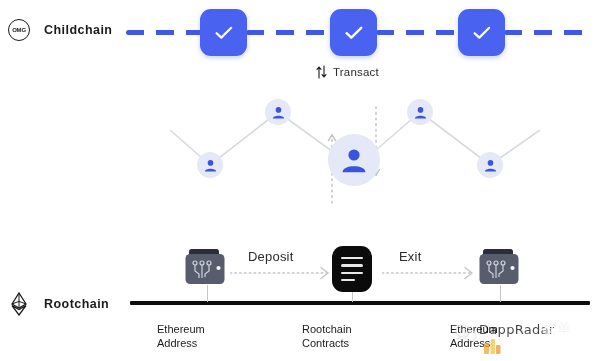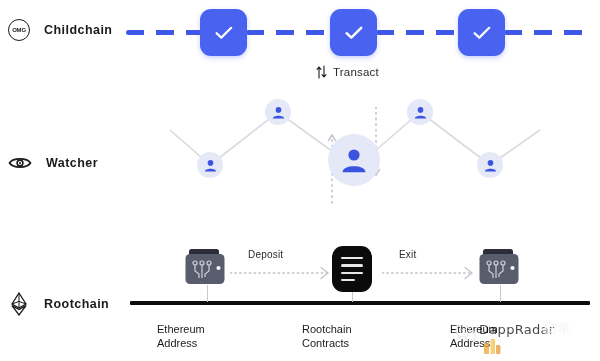--- a/index.html
+++ b/index.html
@@ -49,21 +49,21 @@
 
   
   .rootline{position:absolute;left:130px;top:301px;width:460px;height:4px;background:#0d0d0d;border-radius:1px;}
   .stem{position:absolute;width:1.4px;background:#c6c9ce;}
 
   .wallet{position:absolute;width:44px;height:40px;}
   .contract{position:absolute;width:40px;height:46px;border-radius:11px;background:#0b0b0b;
     display:flex;flex-direction:column;justify-content:center;align-items:center;gap:5px;}
   .contract .ln{height:2.4px;border-radius:2px;background:#e8e8e8;}
 
-  .flow-label{position:absolute;font-size:10px;color:#2b2b2b;letter-spacing:.2px;white-space:nowrap;}
+  .flow-label{position:absolute;font-size:13px;color:#2b2b2b;letter-spacing:.2px;white-space:nowrap;}
   .cap{position:absolute;text-align:left;font-size:11px;color:#1b1b1b;line-height:14px;white-space:nowrap;}
 
   
   .watermark{position:absolute;left:455px;top:320px;width:145px;height:41px;opacity:.72;}
   .wm-wechat{position:absolute;left:0px;top:4px;}
   .wm-text{position:absolute;left:24px;top:2px;font-size:13px;color:#000000;
     font-family:"DejaVu Sans",sans-serif;letter-spacing:.3px;}
   .wm-cn{position:absolute;left:88px;top:0px;font-size:14px;color:#f0f0f0;}
   .wm-cn2{position:absolute;left:48px;top:18px;font-size:15px;font-weight:bold;color:#fdfdfd;
     -webkit-text-stroke:.4px #dcdcdc;}
@@ -103,30 +103,20 @@
   </div>
 
   <div class="transact" style="left:316px;top:65px;">
     <svg width="11" height="14" viewBox="0 0 11 14">
       <path d="M3 13 L3 2 M3 2 L1 4.4 M3 2 L5 4.4" stroke="#1b1b1b" stroke-width="1.1" fill="none" stroke-linecap="round" stroke-linejoin="round"></path>
       <path d="M8 1 L8 12 M8 12 L6 9.6 M8 12 L10 9.6" stroke="#1b1b1b" stroke-width="1.1" fill="none" stroke-linecap="round" stroke-linejoin="round"></path>
     </svg>
     <span class="t-txt">Transact</span>
   </div>
 
-  <div class="row-label lbl-watcher">
-    <div class="eye-icon">
-      <svg width="24" height="14" viewBox="0 0 24 14">
-        <path d="M1.5 7 C5 1.6, 19 1.6, 22.5 7 C19 12.4, 5 12.4, 1.5 7 Z" fill="none" stroke="#1b1b1b" stroke-width="1.7"></path>
-        <circle cx="12" cy="7" r="2.9" fill="none" stroke="#1b1b1b" stroke-width="1.6"></circle>
-        <circle cx="12" cy="7" r="1.1" fill="#1b1b1b"></circle>
-      </svg>
-    </div>
-    <div class="txt">Watcher</div>
-  </div>
 
   <svg class="net-svg" width="600" height="140">
     <g stroke="#d8dade" stroke-width="1.6" fill="none">
       <path d="M170 45 L210 80"></path>
       <path d="M210 80 L278 27"></path>
       <path d="M278 27 L340 72"></path>
       <path d="M368 72 L420 27"></path>
       <path d="M420 27 L490 80"></path>
       <path d="M490 80 L540 45"></path>
     </g>

